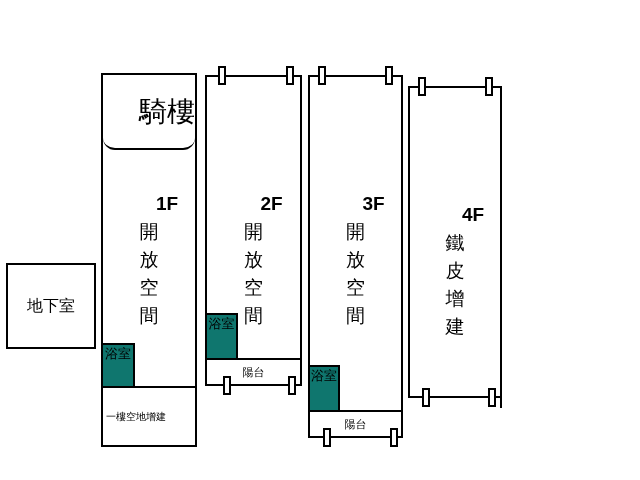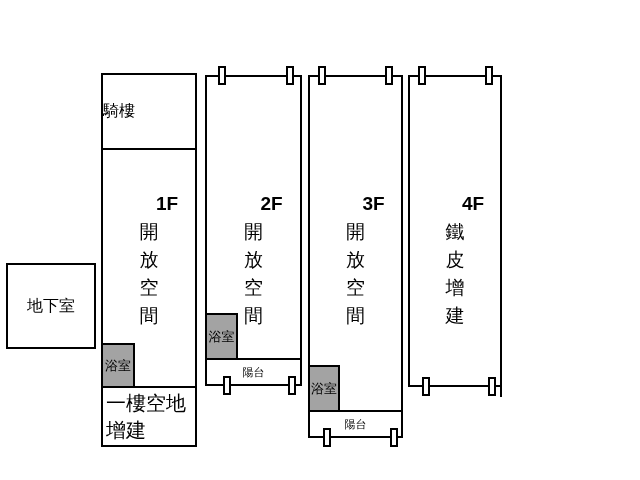--- a/index.html
+++ b/index.html
@@ -20,59 +20,60 @@
   
   .basement {
     left: 6px; top: 263px; width: 90px; height: 86px;
     display: flex; align-items: center; justify-content: center;
     font-size: 16px;
   }
   
   .blk-1f { left: 101px; top: 73px; width: 96px; height: 315px; }
   .blk-2f { left: 205px; top: 75px; width: 97px; height: 311px; }
   .blk-3f { left: 308px; top: 75px; width: 95px; height: 363px; }
-  .blk-4f { left: 408px; top: 75px; width: 94px; height: 312px; }
+  .blk-4f { left: 408px; top: 86px; width: 94px; height: 312px; }
 
   .arcade {
     width: 100%; height: 73px;
     border-bottom: 2px solid #000;
-    display: flex; align-items: center; justify-content: flex-start;
-    font-size: 16px;
+    display: flex; align-items: center; justify-content: flex-end;
+    font-size: 28px;
     box-sizing: content-box;
+    border-radius: 12px;
   }
   .stack {
     position: absolute; top: 113px; left: 0; width: 100%;
     text-align: center; line-height: 28px; font-size: 19px;
   }
   .blk-1f .stack { top: 115px; }
   .fl { font-weight: bold; font-size: 19px; padding-left: 36px; }
   .vtext { white-space: pre-line; }
 
   .bath {
     position: absolute; left: 0;
     border-top: 2px solid #000; border-right: 2px solid #000;
-    background: #a3a3a3; box-sizing: border-box;
-    display: flex; align-items: center; justify-content: center;
+    background: #0f766e; box-sizing: border-box;
+    display: flex; align-items: flex-start; justify-content: center;
     font-size: 13px;
   }
   .bath-1f { bottom: 0; width: 32px; height: 43px; }
   .bath-up { bottom: 26px; width: 31px; height: 45px; }
   .blk-3f .bath-up { width: 30px; }
 
   .balcony {
     position: absolute; left: 0; bottom: 0; width: 100%; height: 26px;
     border-top: 2px solid #000; box-sizing: border-box;
     display: flex; align-items: center; justify-content: center;
     font-size: 11px;
   }
   
   .annex {
     left: 101px; top: 386px; width: 96px; height: 61px;
     display: flex; align-items: center;
-    padding-left: 3px; font-size: 20px;
+    padding-left: 3px; font-size: 10px;
   }
   
   .tick {
     position: absolute;
     width: 4px; height: 15px;
     background: #fff;
     border: 2px solid #000;
   }
   .tick.tl { left: 11px; top: -11px; }
   .tick.tr { left: 79px; top: -11px; }

